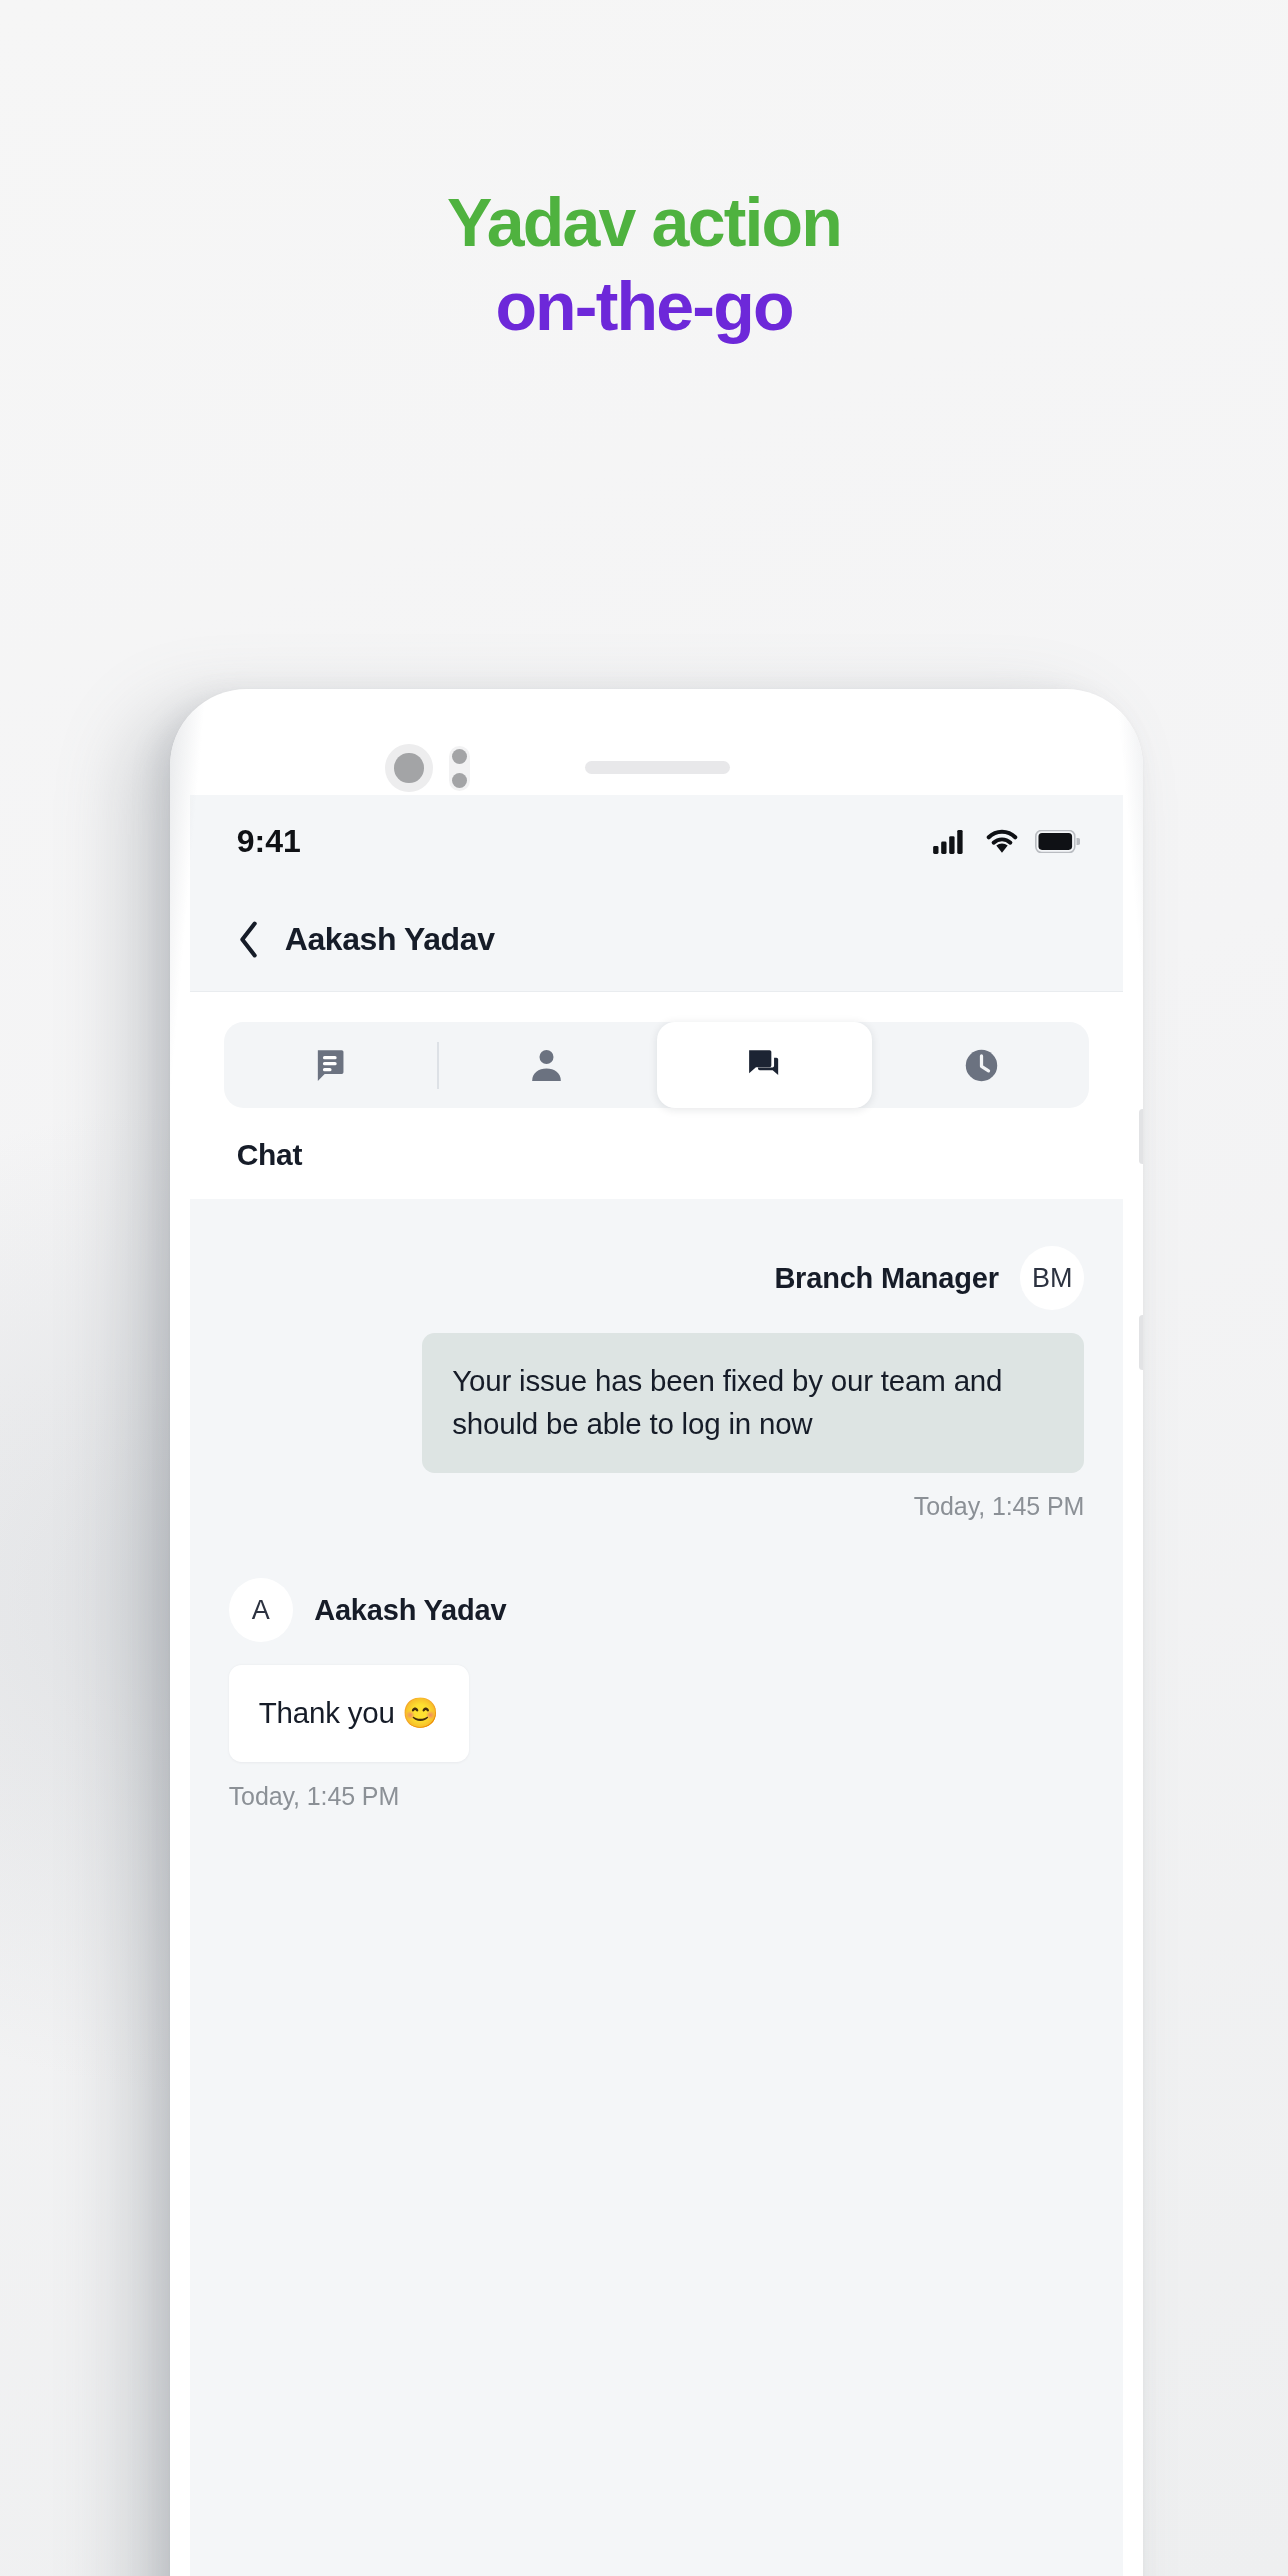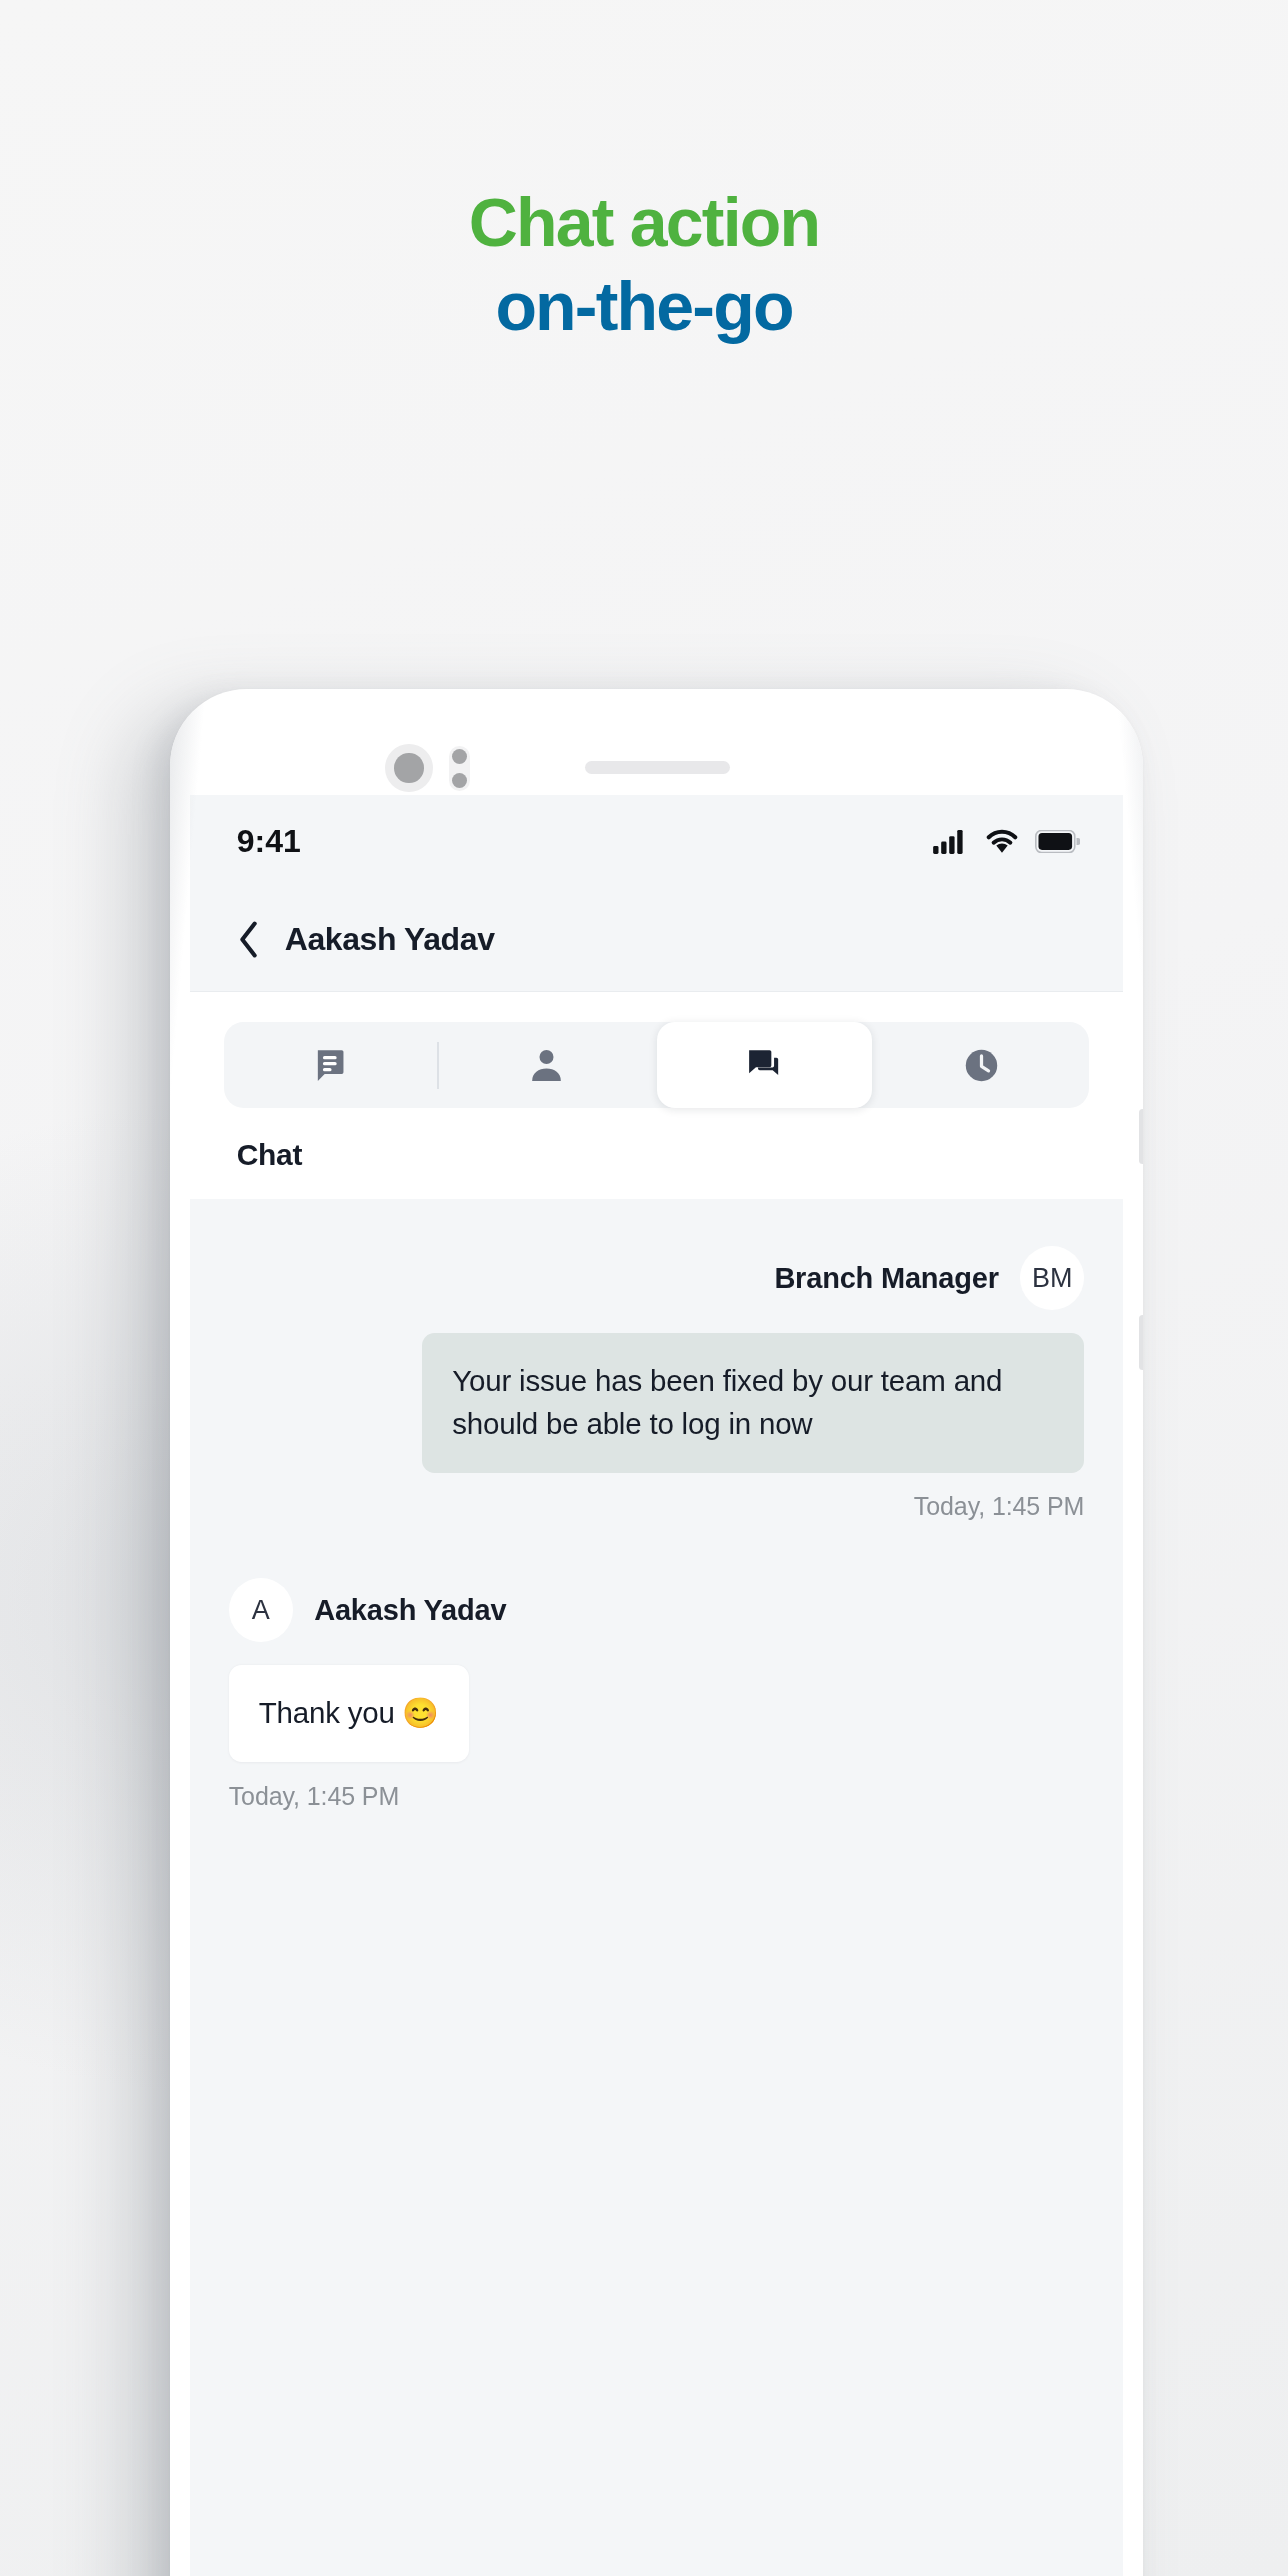--- a/index.html
+++ b/index.html
@@ -31,21 +31,21 @@
     font-weight:800;
     letter-spacing:-1.8px;
     color:#4fb23f;
   }
   .headline .l2 {
     display:block;
     margin-top:16px;
     font-size:68px;
     font-weight:800;
     letter-spacing:-1.8px;
-    color:#0369a1;
+    color:#6d28d9;
   }
 
   
   .phone-wrap {
     position:absolute;
     left:170px;
     top:689px;
     width:973px;
     height:1968px;
   }
@@ -285,21 +285,21 @@
     letter-spacing:-0.1px;
   }
   .ts.right { text-align:right; }
 
   .spacer-lg { height:50px; }
 </style>
 </head>
 <body>
 
 <div class="headline">
-  <span class="l1">Chat action</span>
+  <span class="l1">Yadav action</span>
   <span class="l2">on-the-go</span>
 </div>
 
 <div class="phone-wrap">
   <div class="phone">
 
     <div class="bezel">
       <div class="cam-lens">
           <i></i>
         </div>

